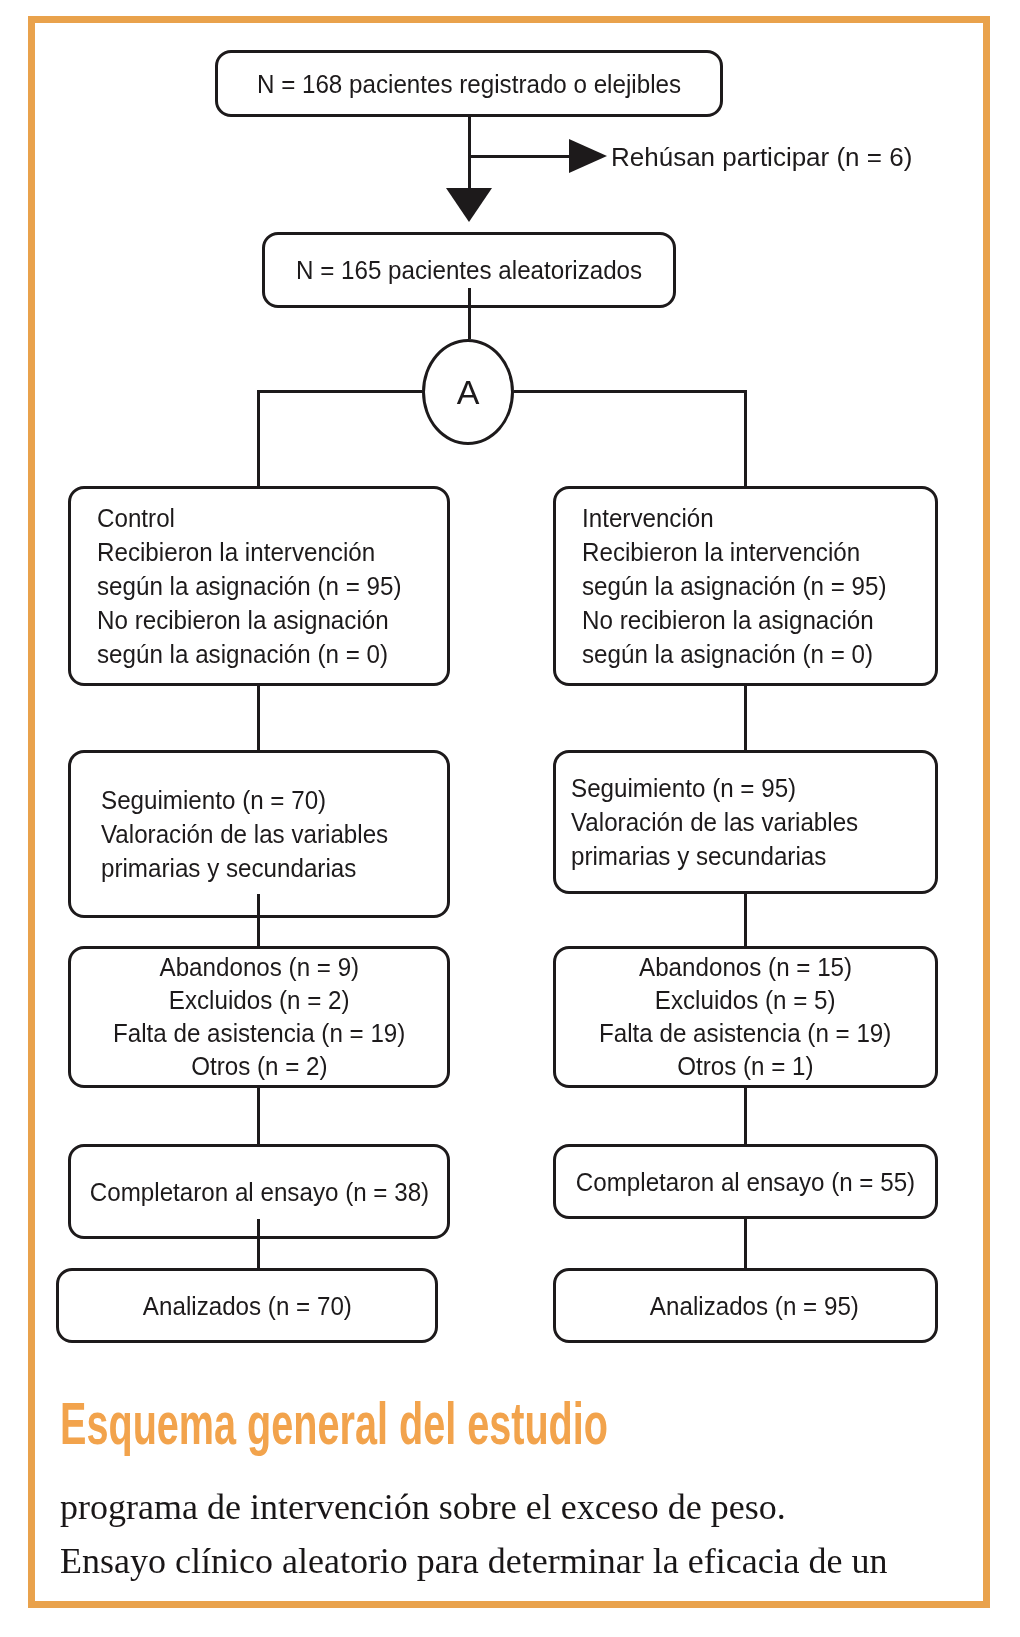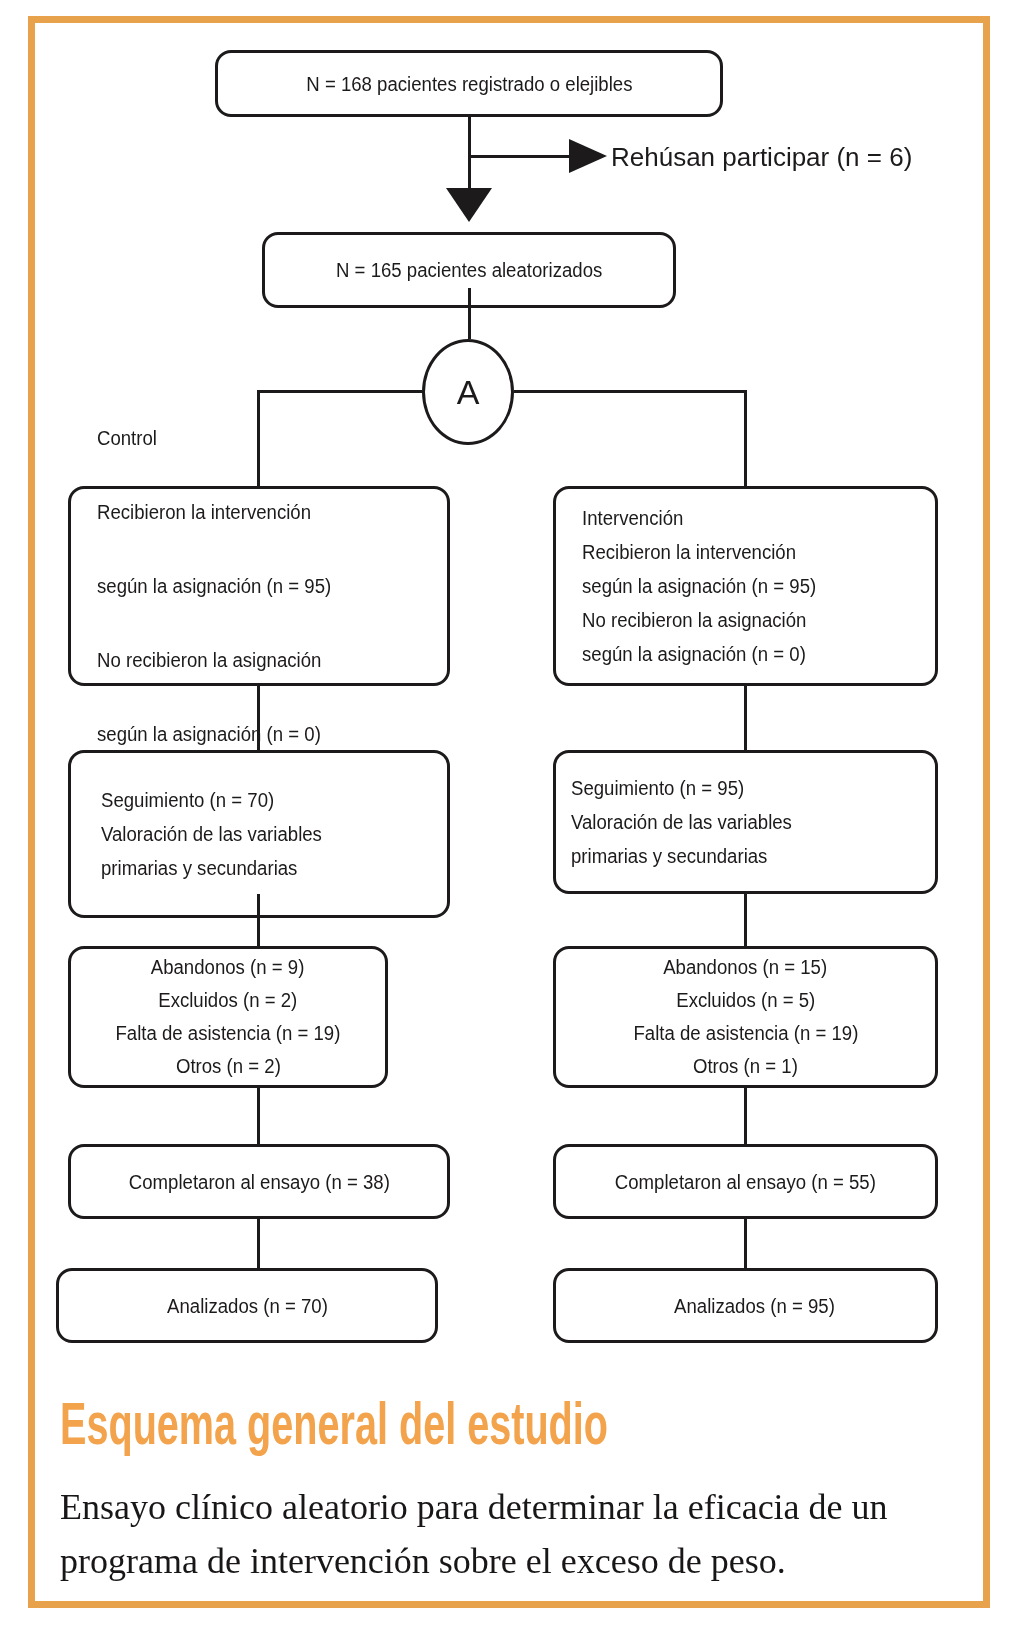--- a/index.html
+++ b/index.html
@@ -5,21 +5,21 @@
   html,body{margin:0;padding:0;background:#ffffff;}
   #page{position:relative;width:1020px;height:1637px;background:#ffffff;overflow:hidden;
         font-family:"Liberation Sans",sans-serif;color:#1d1a1b;}
   :root{--accent:#E9A24C;--title:#F2A34C;--ink:#1d1a1b;}
 
   .frame{position:absolute;left:28px;top:16px;width:962px;height:1592px;
          border:7px solid var(--accent);box-sizing:border-box;}
 
   .box{position:absolute;border:3px solid var(--ink);border-radius:16px;background:#fff;
        box-sizing:border-box;display:flex;flex-direction:column;justify-content:center;
-       font-size:20px;line-height:34px;color:var(--ink);}
+       font-size:26px;line-height:34px;color:var(--ink);}
   .box.center{align-items:center;text-align:center;}
   .box.left{align-items:flex-start;text-align:left;padding-left:26px;padding-right:6px;}
   .ln{display:inline-block;white-space:nowrap;transform:scaleX(0.93);transform-origin:50% 50%;}
   .box.left .ln{transform-origin:0 50%;}
 
   .vline{position:absolute;width:3px;background:var(--ink);}
   .hline{position:absolute;height:3px;background:var(--ink);}
 
   .tri-down{position:absolute;left:446px;top:188px;width:0;height:0;
             border-left:23px solid transparent;border-right:23px solid transparent;
@@ -68,21 +68,21 @@
   <div class="vline" style="left:468px;top:288px;height:51px;"></div>
   <div class="circle">
     <span>A</span>
   </div>
 
   <div class="hline" style="left:258px;top:390px;width:164px;"></div>
   <div class="hline" style="left:514px;top:390px;width:233px;"></div>
   <div class="vline" style="left:257px;top:390px;height:96px;"></div>
   <div class="vline" style="left:744px;top:390px;height:96px;"></div>
 
-  <div class="box left" style="left:68px;top:486px;width:382px;height:200px;gap:40px;">
+  <div class="box left" style="left:68px;top:486px;width:382px;height:200px;">
     <span class="ln">Control</span>
     <span class="ln">Recibieron la intervención</span>
     <span class="ln">según la asignación (n = 95)</span>
     <span class="ln">No recibieron la asignación</span>
     <span class="ln">según la asignación (n = 0)</span>
   </div>
   <div class="box left" style="left:553px;top:486px;width:385px;height:200px;">
     <span class="ln">Intervención</span>
     <span class="ln">Recibieron la intervención</span>
     <span class="ln">según la asignación (n = 95)</span>
@@ -100,51 +100,51 @@
   </div>
   <div class="box left" style="left:553px;top:750px;width:385px;height:144px;padding-left:15px;">
     <span class="ln">Seguimiento (n = 95)</span>
     <span class="ln">Valoración de las variables</span>
     <span class="ln">primarias y secundarias</span>
   </div>
 
   <div class="vline" style="left:257px;top:894px;height:52px;"></div>
   <div class="vline" style="left:744px;top:894px;height:52px;"></div>
 
-  <div class="box center losses" style="left:68px;top:946px;width:320px;height:142px;">
+  <div class="box center losses" style="left:68px;top:946px;width:382px;height:142px;">
     <span class="ln">Abandonos (n = 9)</span>
     <span class="ln">Excluidos (n = 2)</span>
     <span class="ln">Falta de asistencia (n = 19)</span>
     <span class="ln">Otros (n = 2)</span>
   </div>
   <div class="box center losses" style="left:553px;top:946px;width:385px;height:142px;">
     <span class="ln">Abandonos (n = 15)</span>
     <span class="ln">Excluidos (n = 5)</span>
     <span class="ln">Falta de asistencia (n = 19)</span>
     <span class="ln">Otros (n = 1)</span>
   </div>
 
   <div class="vline" style="left:257px;top:1088px;height:56px;"></div>
   <div class="vline" style="left:744px;top:1088px;height:56px;"></div>
 
-  <div class="box center" style="left:68px;top:1144px;width:382px;height:75px;">
+  <div class="box center" style="left:68px;top:1144px;width:382px;height:95px;">
     <span class="ln">Completaron al ensayo (n = 38)</span>
   </div>
   <div class="box center" style="left:553px;top:1144px;width:385px;height:75px;">
     <span class="ln">Completaron al ensayo (n = 55)</span>
   </div>
 
   <div class="vline" style="left:257px;top:1219px;height:49px;"></div>
   <div class="vline" style="left:744px;top:1219px;height:49px;"></div>
 
   <div class="box center" style="left:56px;top:1268px;width:382px;height:75px;">
     <span class="ln">Analizados (n = 70)</span>
   </div>
   <div class="box center" style="left:553px;top:1268px;width:385px;height:75px;padding-left:17px;">
     <span class="ln">Analizados (n = 95)</span>
   </div>
 
   <div class="fig-title">Esquema general del estudio</div>
   <div class="fig-caption">
+    <div>programa de intervención sobre el exceso de peso.</div>
     <div>Ensayo clínico aleatorio para determinar la eficacia de un</div>
-    <div>programa de intervención sobre el exceso de peso.</div>
   </div>
 </div>
 
 </body></html>

